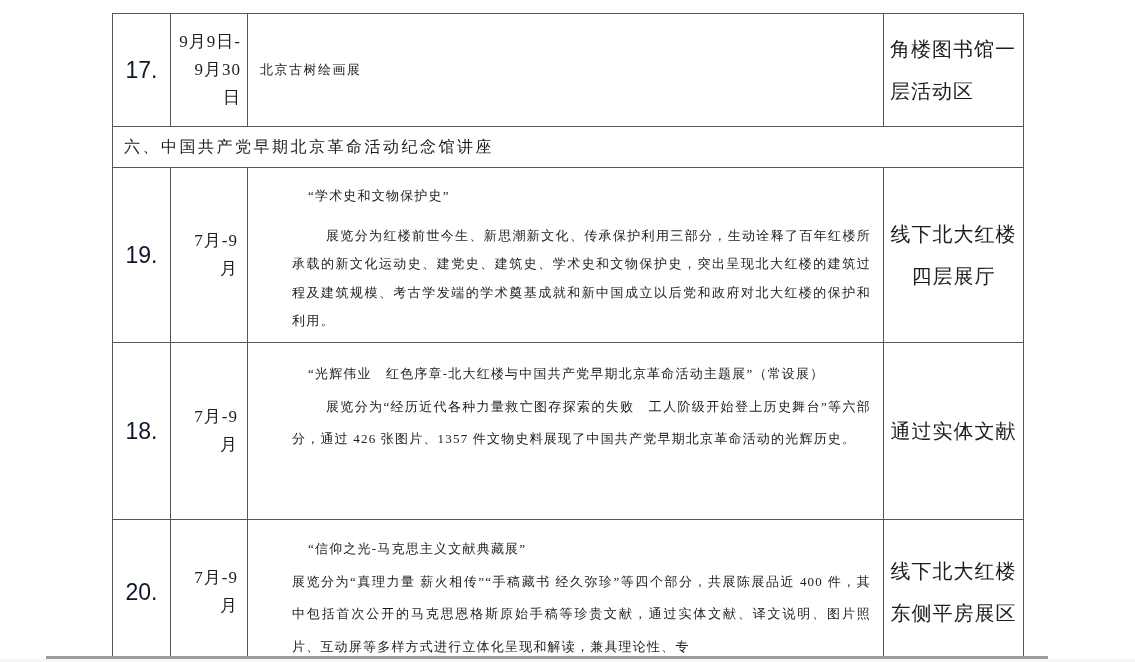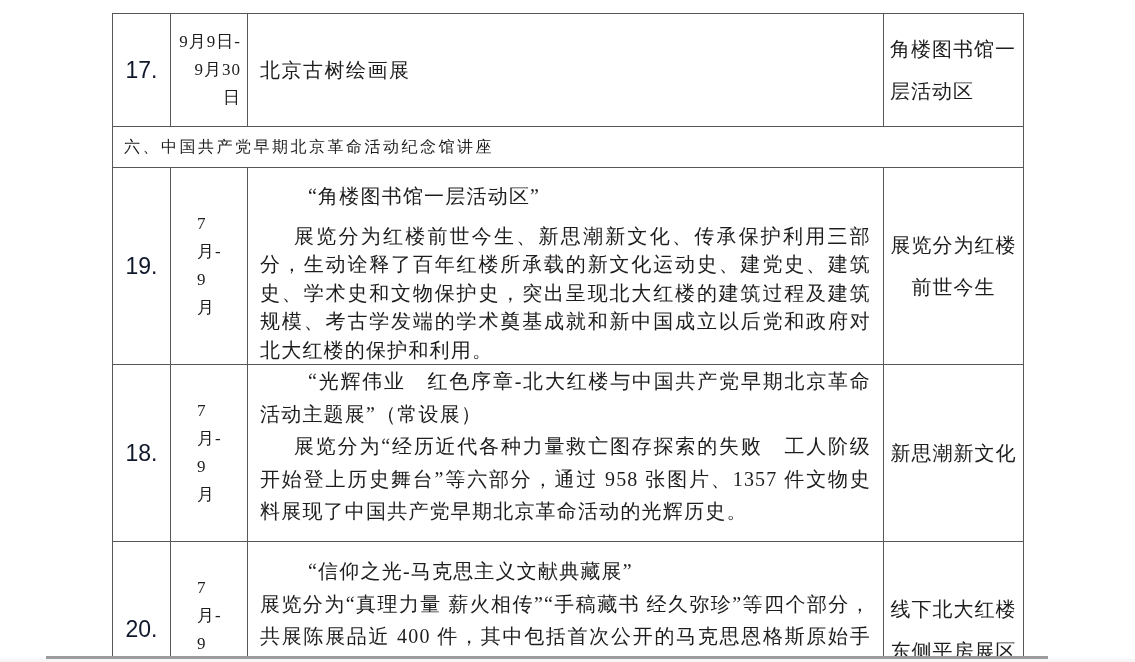--- a/index.html
+++ b/index.html
@@ -28,37 +28,37 @@
   col.c-date { width: 77px; }
   col.c-desc { width: 636px; }
   col.c-loc  { width: 140px; }
 
   td.num {
     text-align: center;
     font-family: "Liberation Sans", "DejaVu Sans", sans-serif;
     font-size: 23px; color: #0f172a;
   }
   td.date {
-    text-align: left; font-size: 17px; line-height: 28px;
-    letter-spacing: 1px; padding: 2px 26px; word-break: break-all;
+    text-align: right; font-size: 17px; line-height: 28px;
+    letter-spacing: 1px; padding: 2px 9px; word-break: break-all;
   }
   td.date.left { text-align: right; padding: 2px 6px; }
-  td.desc { padding: 0 12px; font-size: 20px; }
+  td.desc { padding: 0 12px; font-size: 13px; }
   td.desc.multi { vertical-align: top; }
   td.desc .single-line { letter-spacing: 1.5px; }
   td.desc p {
     text-align: justify; letter-spacing: 1.2px; line-height: 32.5px;
   }
   tr.row-18 td.desc p { line-height: 28.5px; }
   tr.row-18 td.desc p.title { margin-bottom: 11px; }
   td.desc p.title { text-indent: 48px; }
-  td.desc p.body  { text-indent: 34px; }
+  td.desc p.body  { text-indent: 34px; margin-left: 32px; }
   td.desc p.body.no-indent { text-indent: 0; }
   tr.row-18 td.desc { padding-top: 14px; }
-  tr.row-19 td.desc { }
+  tr.row-19 td.desc { padding-top: 15px; }
   tr.row-20 td.desc { padding-top: 13px; }
   td.loc {
     text-align: center; font-size: 20px; line-height: 42px;
     letter-spacing: 1px; padding: 2px 6px;
   }
   td.loc.left { text-align: left; }
 
   tr.row-17 { height: 113px; }
   tr.section-row { height: 41px; border-radius: 13px; }
   tr.row-18 { height: 175px; }
@@ -106,34 +106,34 @@
       </tr>
 
       <tr class="section-row">
         <td class="section" colspan="4">六、中国共产党早期北京革命活动纪念馆讲座</td>
       </tr>
 
       <tr class="row-18">
         <td class="num">19.</td>
         <td class="date">7月-9月</td>
         <td class="desc multi">
-          <p class="title">“角楼图书馆一层活动区”</p>
+          <p class="title">“学术史和文物保护史”</p>
           <p class="body">展览分为红楼前世今生、新思潮新文化、传承保护利用三部分，生动诠释了百年红楼所承载的新文化运动史、建党史、建筑史、学术史和文物保护史，突出呈现北大红楼的建筑过程及建筑规模、考古学发端的学术奠基成就和新中国成立以后党和政府对北大红楼的保护和利用。</p>
         </td>
-        <td class="loc">展览分为红楼前世今生</td>
+        <td class="loc">线下北大红楼四层展厅</td>
       </tr>
 
       <tr class="row-19">
         <td class="num">18.</td>
         <td class="date">7月-9月</td>
         <td class="desc multi">
           <p class="title">“光辉伟业　红色序章-北大红楼与中国共产党早期北京革命活动主题展”（常设展）</p>
-          <p class="body">展览分为“经历近代各种力量救亡图存探索的失败　工人阶级开始登上历史舞台”等六部分，通过 958 张图片、1357 件文物史料展现了中国共产党早期北京革命活动的光辉历史。</p>
+          <p class="body">展览分为“经历近代各种力量救亡图存探索的失败　工人阶级开始登上历史舞台”等六部分，通过 426 张图片、1357 件文物史料展现了中国共产党早期北京革命活动的光辉历史。</p>
         </td>
-        <td class="loc">新思潮新文化</td>
+        <td class="loc">通过实体文献</td>
       </tr>
 
       <tr class="row-20">
         <td class="num">20.</td>
         <td class="date">7月-9月</td>
         <td class="desc multi">
           <p class="title">“信仰之光-马克思主义文献典藏展”</p>
           <p class="body no-indent">展览分为“真理力量 薪火相传”“手稿藏书 经久弥珍”等四个部分，共展陈展品近 400 件，其中包括首次公开的马克思恩格斯原始手稿等珍贵文献，通过实体文献、译文说明、图片照片、互动屏等多样方式进行立体化呈现和解读，兼具理论性、专</p>
         </td>
         <td class="loc">线下北大红楼东侧平房展区</td>

